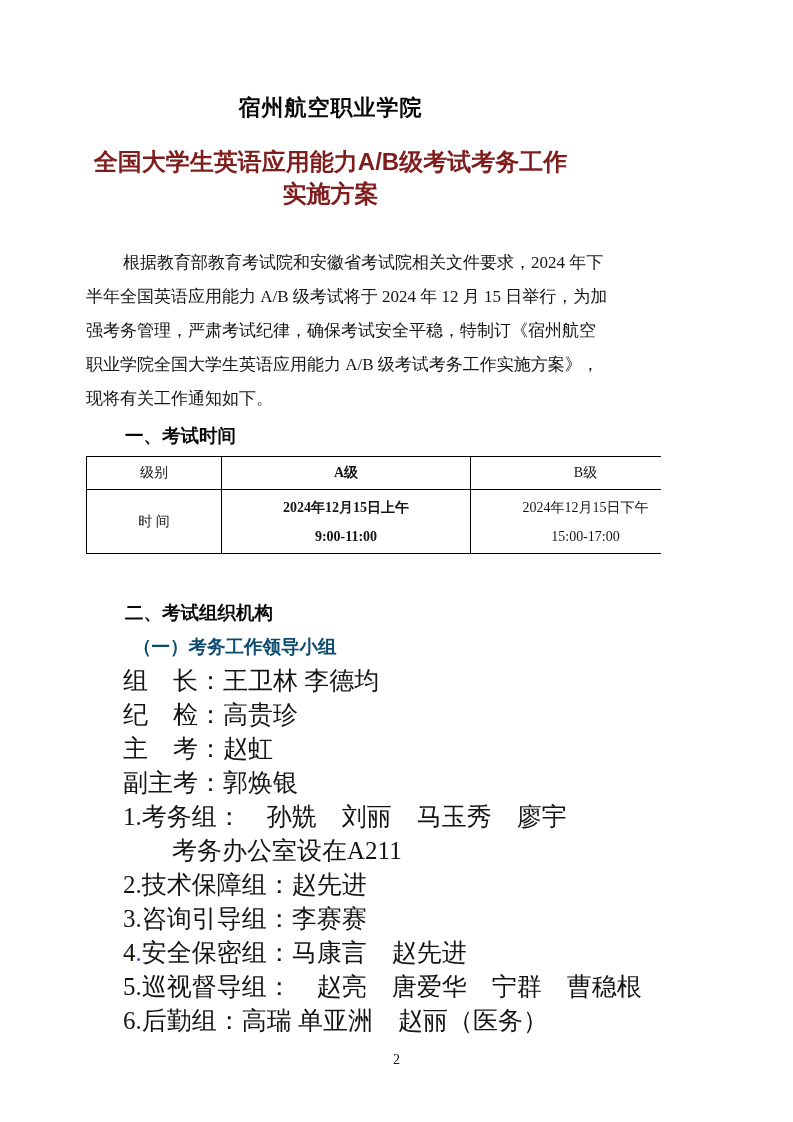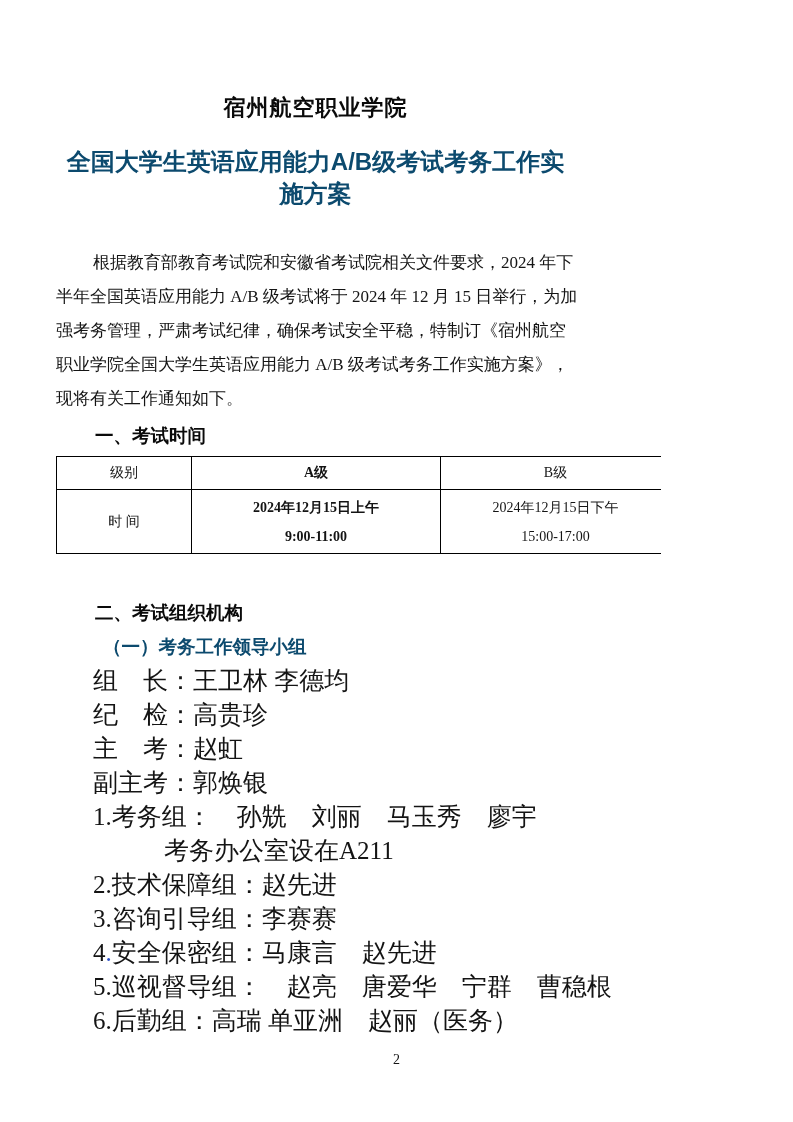--- a/index.html
+++ b/index.html
@@ -4,36 +4,36 @@
 <style>
   html,body{margin:0;padding:0;background:#ffffff;}
   .page{
     position:relative;
     width:661px;height:1122px;
     background:#ffffff;
     color:#141414;
     font-family:"Liberation Serif","DejaVu Serif",serif;
     overflow:hidden;
     box-sizing:border-box;
-    padding:93px 86px 0 56px;
+    padding:93px 86px 0 86px;
   }
   .doc-title{
     margin:0;
     text-align:center;
     font-family:"Liberation Sans","DejaVu Sans",sans-serif;
     font-size:22px;line-height:30px;
     font-weight:bold;color:#0a0a0a;
     letter-spacing:1px;
   }
   .doc-subtitle{
     margin:23px 0 12px 0;
     text-align:center;
     font-family:"Liberation Sans","DejaVu Sans",sans-serif;
     font-size:24px;line-height:32px;
-    font-weight:bold;color:#0c4a6e;
+    font-weight:bold;color:#7f1d1d;
   }
   .para{margin-top:36px;font-size:17px;line-height:34px;}
   .pline{white-space:nowrap;}
   .pline.indent{text-indent:37px;}
   .h3{
     margin:6px 0 0 39px;
     font-family:"Liberation Sans","DejaVu Sans",sans-serif;
     font-weight:bold;font-size:18.5px;line-height:28px;color:#0a0a0a;
   }
   .h3.sec2{margin-top:42px;line-height:34px;}
@@ -57,21 +57,21 @@
   .h4{
     margin:0 0 0 47px;
     font-family:"Liberation Sans","DejaVu Sans",sans-serif;
     font-weight:bold;font-size:18.5px;line-height:34px;color:#0c4a6e;
   }
   .line{
     margin-left:37px;
     font-size:25px;line-height:34px;
     white-space:nowrap;
   }
-  .note-line{margin-left:108px;}
+  .note-line{margin-left:86px;}
   .pagenum{
     position:absolute;left:0;top:1050px;width:793px;
     text-align:center;font-size:14px;line-height:20px;color:#141414;
   }
 </style>
 </head>
 <body>
 
 <div class="page">
 

